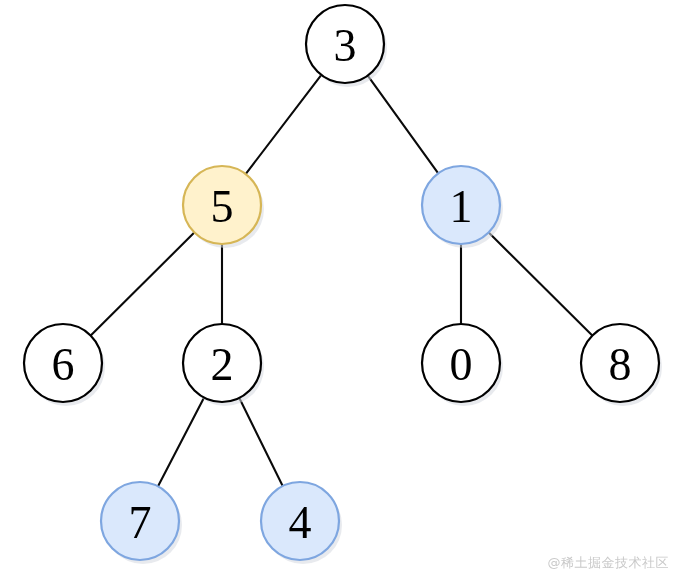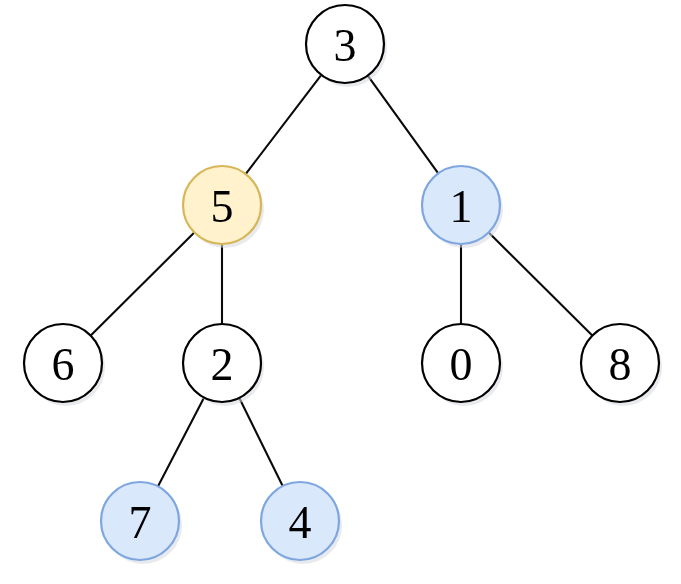--- a/index.html
+++ b/index.html
@@ -112,14 +112,15 @@
           <text x="140" y="522" class="node-label">7</text>
         </g>
         <ellipse cx="303" cy="525" rx="39" ry="39" class="node-shadow"></ellipse>
         <g>
           <circle cx="300" cy="521" r="39" class="node-circle" fill="#DAE8FC" stroke="#7EA6E0"></circle>
           <text x="300" y="522" class="node-label">4</text>
         </g>
       </g>
   </svg>
 
+  <div id="watermark">@稀土掘金技术社区</div>
 
 </div>
 
 </body></html>

